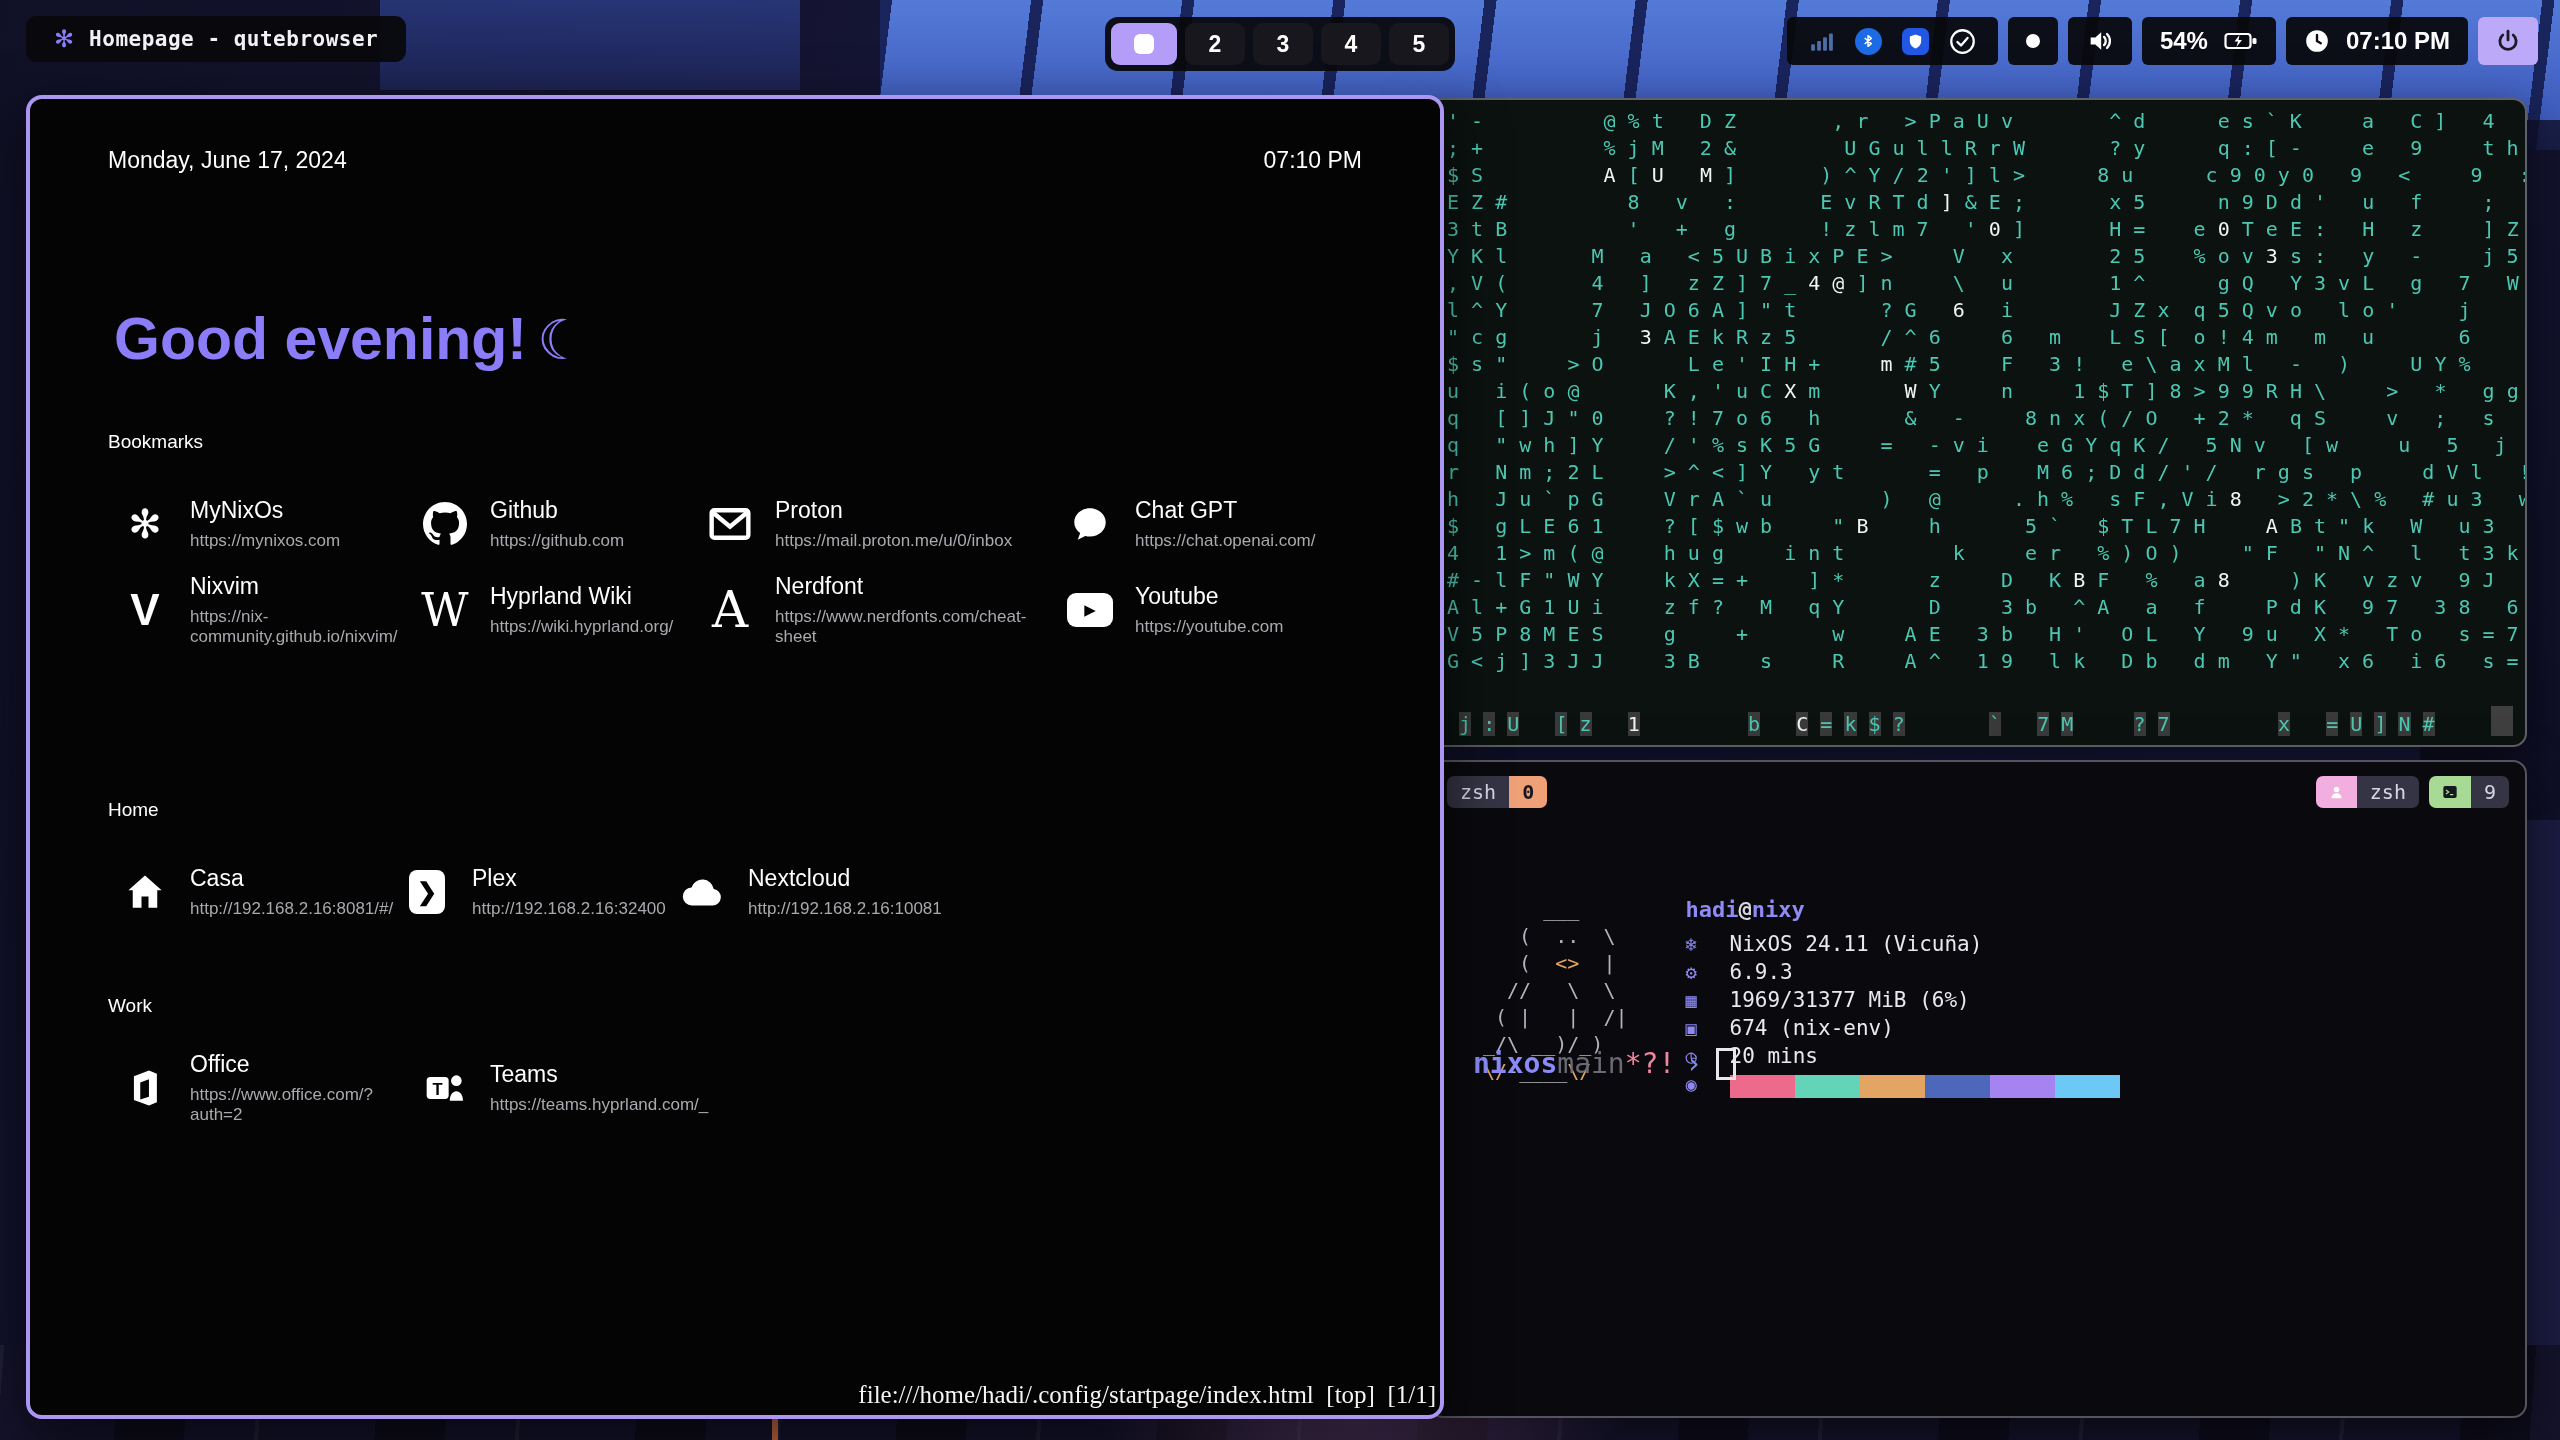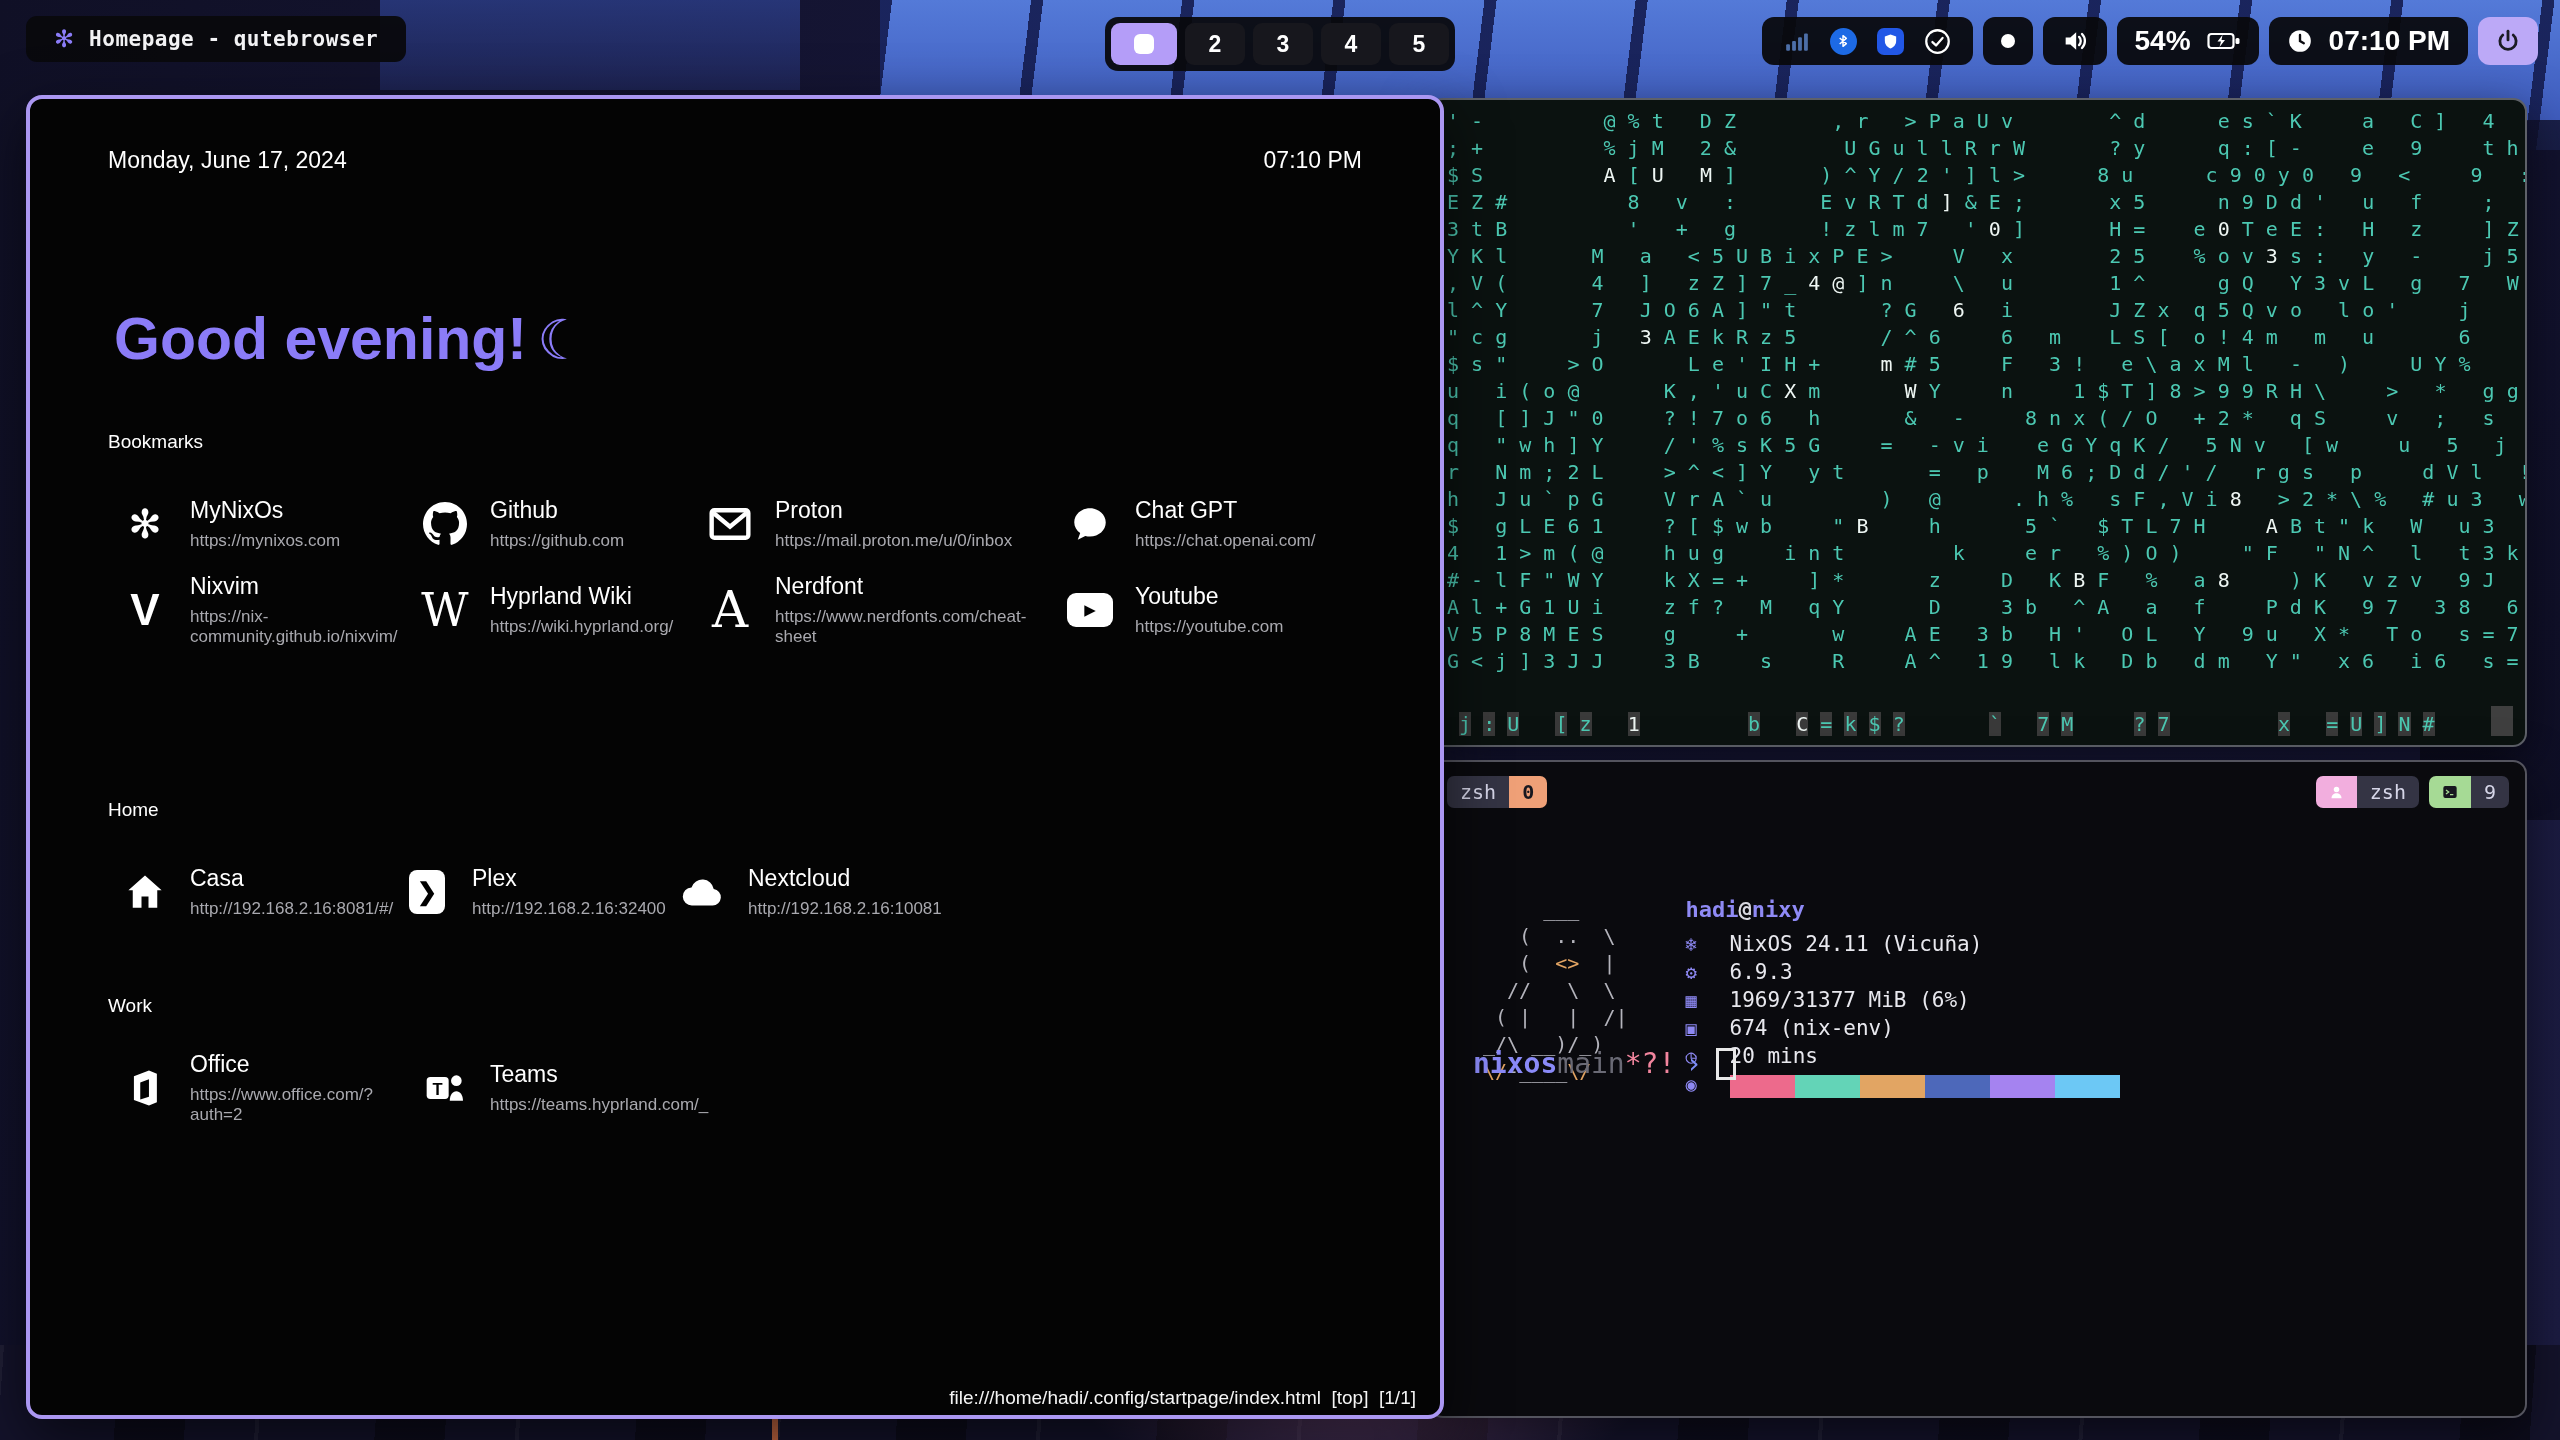--- a/index.html
+++ b/index.html
@@ -25,22 +25,22 @@
       background:rgba(8,8,12,.94);border-radius:11px;display:flex;align-items:center;gap:15px;padding:0 28px;}
   .title-pill .tp-ic{color:#8b7cf8;font-size:24px;line-height:1}
   .title-pill .tp-tx{color:#f2f2f4;font-family:"DejaVu Sans Mono",monospace;font-weight:bold;font-size:21px;letter-spacing:.5px}
   .ws-wrap{position:absolute;left:50%;top:17px;transform:translateX(-50%);z-index:5;
       background:rgba(8,8,12,.94);border-radius:13px;padding:6px;display:flex;gap:8px;}
   .ws-cell{width:60px;height:42px;border-radius:9px;background:#17171d;color:#fff;
       display:flex;align-items:center;justify-content:center;font-weight:bold;font-size:23px;cursor:default}
   .ws-cell.active{width:66px;background:#b49df8;}
   .ws-dot{width:20px;height:20px;border-radius:6px;background:#fff;}
   .tray{position:absolute;right:22px;top:17px;z-index:5;display:flex;gap:10px;align-items:center;height:48px;}
-  .pill{background:rgba(8,8,12,.94);border-radius:12px;height:48px;display:flex;align-items:center;
-      gap:16px;padding:0 18px;color:#fff;font-weight:bold;font-size:28px;}
+  .pill{background:rgba(8,8,12,.94);border-radius:6px;height:48px;display:flex;align-items:center;
+      gap:16px;padding:0 18px;color:#fff;font-weight:bold;font-size:24px;}
   .pill.icons{gap:20px;padding:0 22px}
   .pill.power{background:#bca9f7;width:60px;justify-content:center;padding:0}
   .bt-badge{width:27px;height:27px;border-radius:50%;background:#1d6ae5;display:flex;align-items:center;justify-content:center}
   .sh-badge{width:27px;height:27px;border-radius:7px;background:#2257e6;display:flex;align-items:center;justify-content:center}
   .dot{width:14px;height:14px;border-radius:50%;background:#fff}
   
   .browser{position:absolute;left:26px;top:95px;width:1366px;height:1316px;z-index:4;
       background:#040404;border:4px solid #ab97f2;border-radius:16px;overflow:hidden;
       box-shadow:0 20px 60px rgba(0,0,0,.6);padding-left:44px;}
   .b-head{position:absolute;top:48px;left:78px;right:78px;display:flex;justify-content:space-between;
@@ -53,21 +53,21 @@
   #grid-home{grid-template-columns:282px 276px auto;top:760px}
   #grid-work{grid-template-columns:300px 310px auto;top:956px}
   .bm{display:flex;gap:20px;align-items:center;height:66px;cursor:pointer}
   .bm-ic{width:50px;display:flex;justify-content:center;align-items:center;color:#fff;flex:0 0 50px}
   .bm-name{display:block;color:#fff;font-size:23px;}
   .bm-url{display:block;color:#a9a9af;font-size:17px;margin-top:7px;}
   .glyph-serif{font-family:"DejaVu Serif",serif;font-size:46px;line-height:1;color:#fff}
   .glyph-v{font-size:44px;font-weight:bold;color:#fff;line-height:1}
   .playbox{width:46px;height:34px;background:#fff;border-radius:9px;display:flex;align-items:center;justify-content:center;color:#000;font-size:15px}
   .plexbox{width:36px;height:44px;background:#fff;border-radius:8px;display:flex;align-items:center;justify-content:center;color:#000;font-size:24px;font-weight:bold}
-  .statusbar{position:absolute;right:24px;bottom:6px;color:#f5f5f5;font-size:19px;white-space:pre;}
+  .statusbar{position:absolute;right:4px;bottom:6px;color:#f5f5f5;font-size:25px;white-space:pre;font-family:Liberation Serif, serif;}
   
   .matrix{position:absolute;left:1429px;top:98px;width:1094px;height:645px;z-index:3;
       background:#0b1210;border:2px solid rgba(195,195,215,.45);border-radius:14px;overflow:hidden;
       box-shadow:0 16px 50px rgba(0,0,0,.55);}
   .matrix pre{margin:0;position:absolute;top:8px;left:16px;right:0;
       font-family:"DejaVu Sans Mono",monospace;font-size:20px;line-height:27px;color:#4cc8b2;white-space:pre;}
   .mw{color:#eef6f3}
   .m-bottom{position:absolute;bottom:9px;left:16px;right:44px;font-family:"DejaVu Sans Mono",monospace;
       font-size:20px;white-space:pre;color:#4cc8b2;overflow:hidden}
   .mb{background:#3a3a3a}

